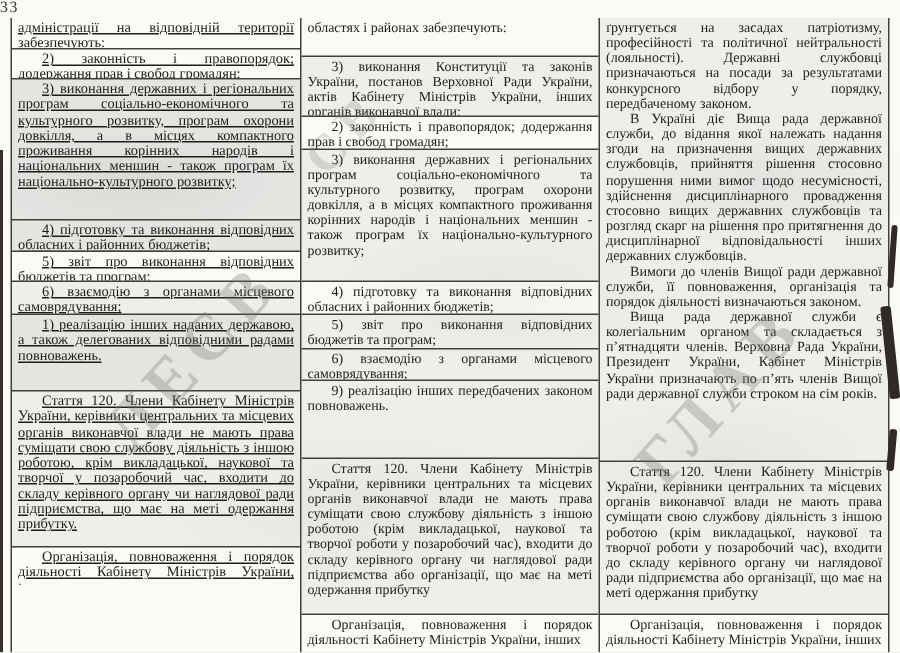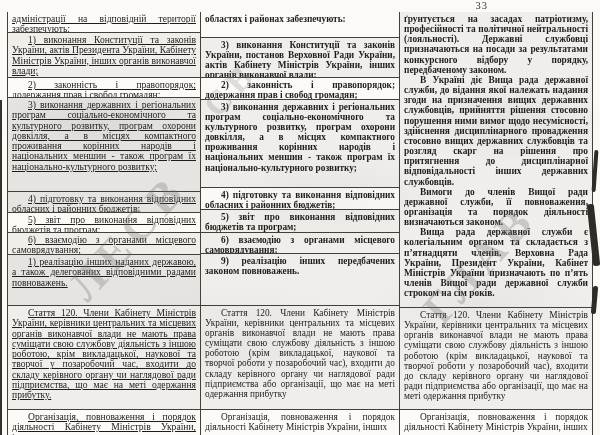--- a/index.html
+++ b/index.html
@@ -7,39 +7,39 @@
     position:relative;width:600px;height:435px;overflow:hidden;
     font-family:"Liberation Serif","DejaVu Serif",serif;color:#1f1d1a;
     background:
       radial-gradient(140px 50px at 15% 28%, rgba(90,85,80,0.07), transparent 70%),
       radial-gradient(180px 70px at 55% 45%, rgba(90,85,80,0.05), transparent 70%),
       radial-gradient(160px 60px at 85% 28%, rgba(90,85,80,0.07), transparent 70%),
       radial-gradient(200px 80px at 40% 78%, rgba(90,85,80,0.05), transparent 70%),
       radial-gradient(160px 60px at 80% 70%, rgba(90,85,80,0.05), transparent 70%),
       #fbfaf7;
   }
-  .pagenum{position:absolute;top:0px;left:0;width:488px;text-align:right;
+  .pagenum{position:absolute;top:0px;left:0;width:488px;text-align:left;
     font-size:10.5px;letter-spacing:1px;color:#333;}
   
   .vline{position:absolute;top:12px;bottom:0;width:1px;background:#43403c;}
   .v1{left:7px}.v2{left:200px}.v3{left:399px}.v4{left:592px}
   
   .col{position:absolute;top:12px;}
   .colL{left:8px;width:192px;}
   .colM{left:201px;width:198px;}
   .colR{left:400px;width:192px;}
   .cell{box-sizing:border-box;border-bottom:1px solid #43403c;
     padding:2px 4px 0 4px;overflow:hidden;}
   .last{border-bottom:none;}
   .txt{margin:0;text-align:justify;}
   .colL .txt{font-size:9.6px;line-height:10.3px;}
   .colM .txt{font-size:9.3px;line-height:10.1px;}
   .colR .txt{font-size:9.4px;line-height:10.15px;}
   .u{text-decoration:underline;text-underline-offset:1px;}
-  .bold{font-weight:bold;}
+  .bold{font-weight:normal;}
   .ind{text-indent:16px;}
   .lead{font-weight:normal;}
   .sh1{background:rgba(40,38,35,0.055);}
   .sh2{background:rgba(40,38,35,0.10);}
   
   .l1{height:21px}.l2{height:45px}.l3{height:20px}.l4{height:94px}.l5{height:21px}
   .l6{height:20px}.l7{height:22px}.l8{height:51px}.l9{height:104px}.l10{height:25px}
   
   .m1{height:26px}.m2{height:40px}.m3{height:22px}.m4{height:88px}.m5{height:22px}
   .m6{height:23px}.m7{height:21px}.m8{height:52px}.m9{height:104px}.m10{height:25px}
@@ -66,23 +66,20 @@
   <div class="pagenum">33</div>
 
   <div class="vline v1"></div>
   <div class="vline v2"></div>
   <div class="vline v3"></div>
   <div class="vline v4"></div>
 
   <div class="col colL">
     <div class="cell l1">
       <p class="txt u">адміністрації на відповідній території забезпечують:</p>
-    </div>
-    <div class="cell l2 sh1">
-      <p class="txt u ind">1) виконання Конституції та законів України, актів Президента України, Кабінету Міністрів України, інших органів виконавчої влади;</p>
     </div>
     <div class="cell l3">
       <p class="txt u ind">2) законність і правопорядок; додержання прав і свобод громадян;</p>
     </div>
     <div class="cell l4 sh2">
       <p class="txt u ind">3) виконання державних і регіональних програм соціально-економічного та культурного розвитку, програм охорони довкілля, а в місцях компактного проживання корінних народів і національних меншин - також програм їх національно-культурного розвитку;</p>
     </div>
     <div class="cell l5 sh2">
       <p class="txt u ind">4) підготовку та виконання відповідних обласних і районних бюджетів;</p>
     </div>

